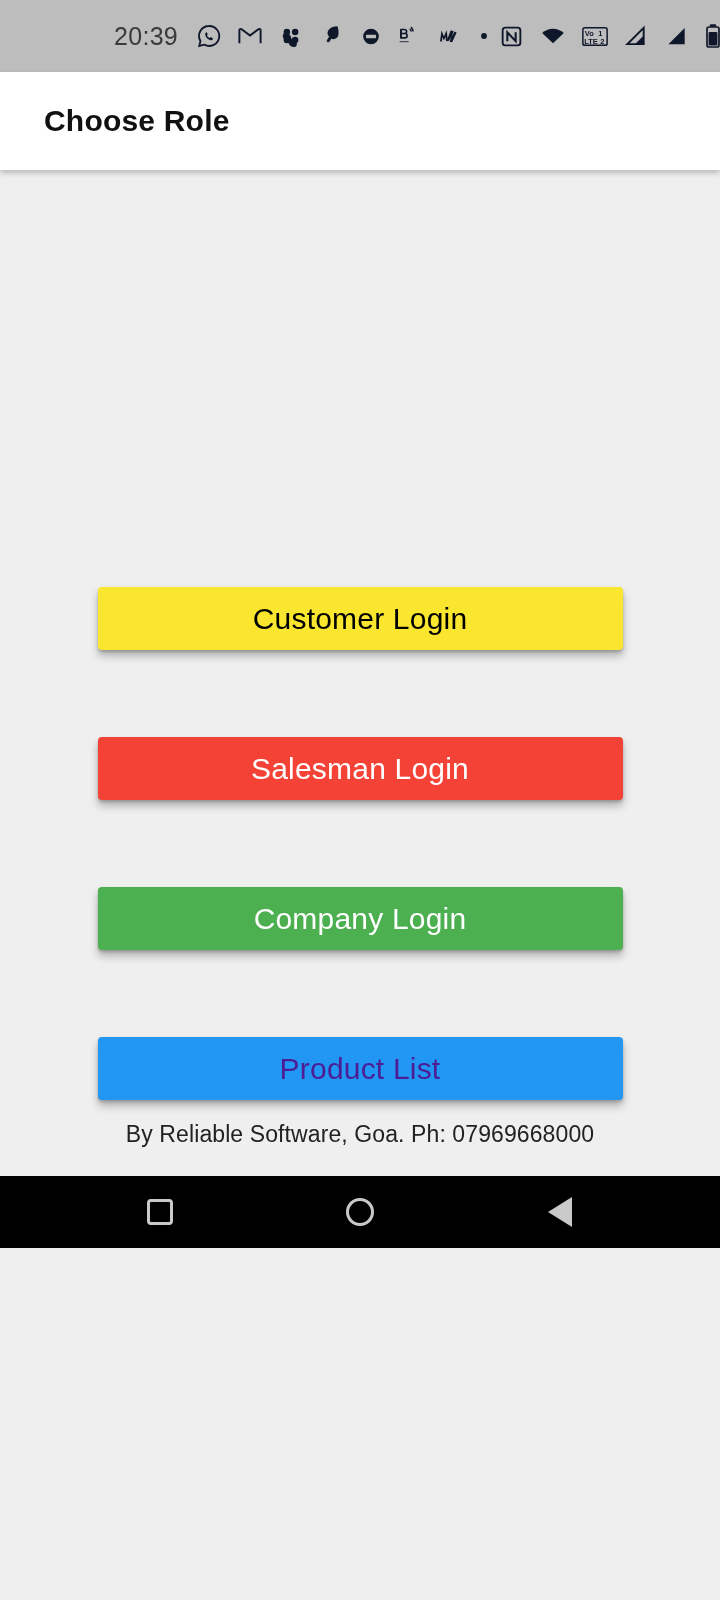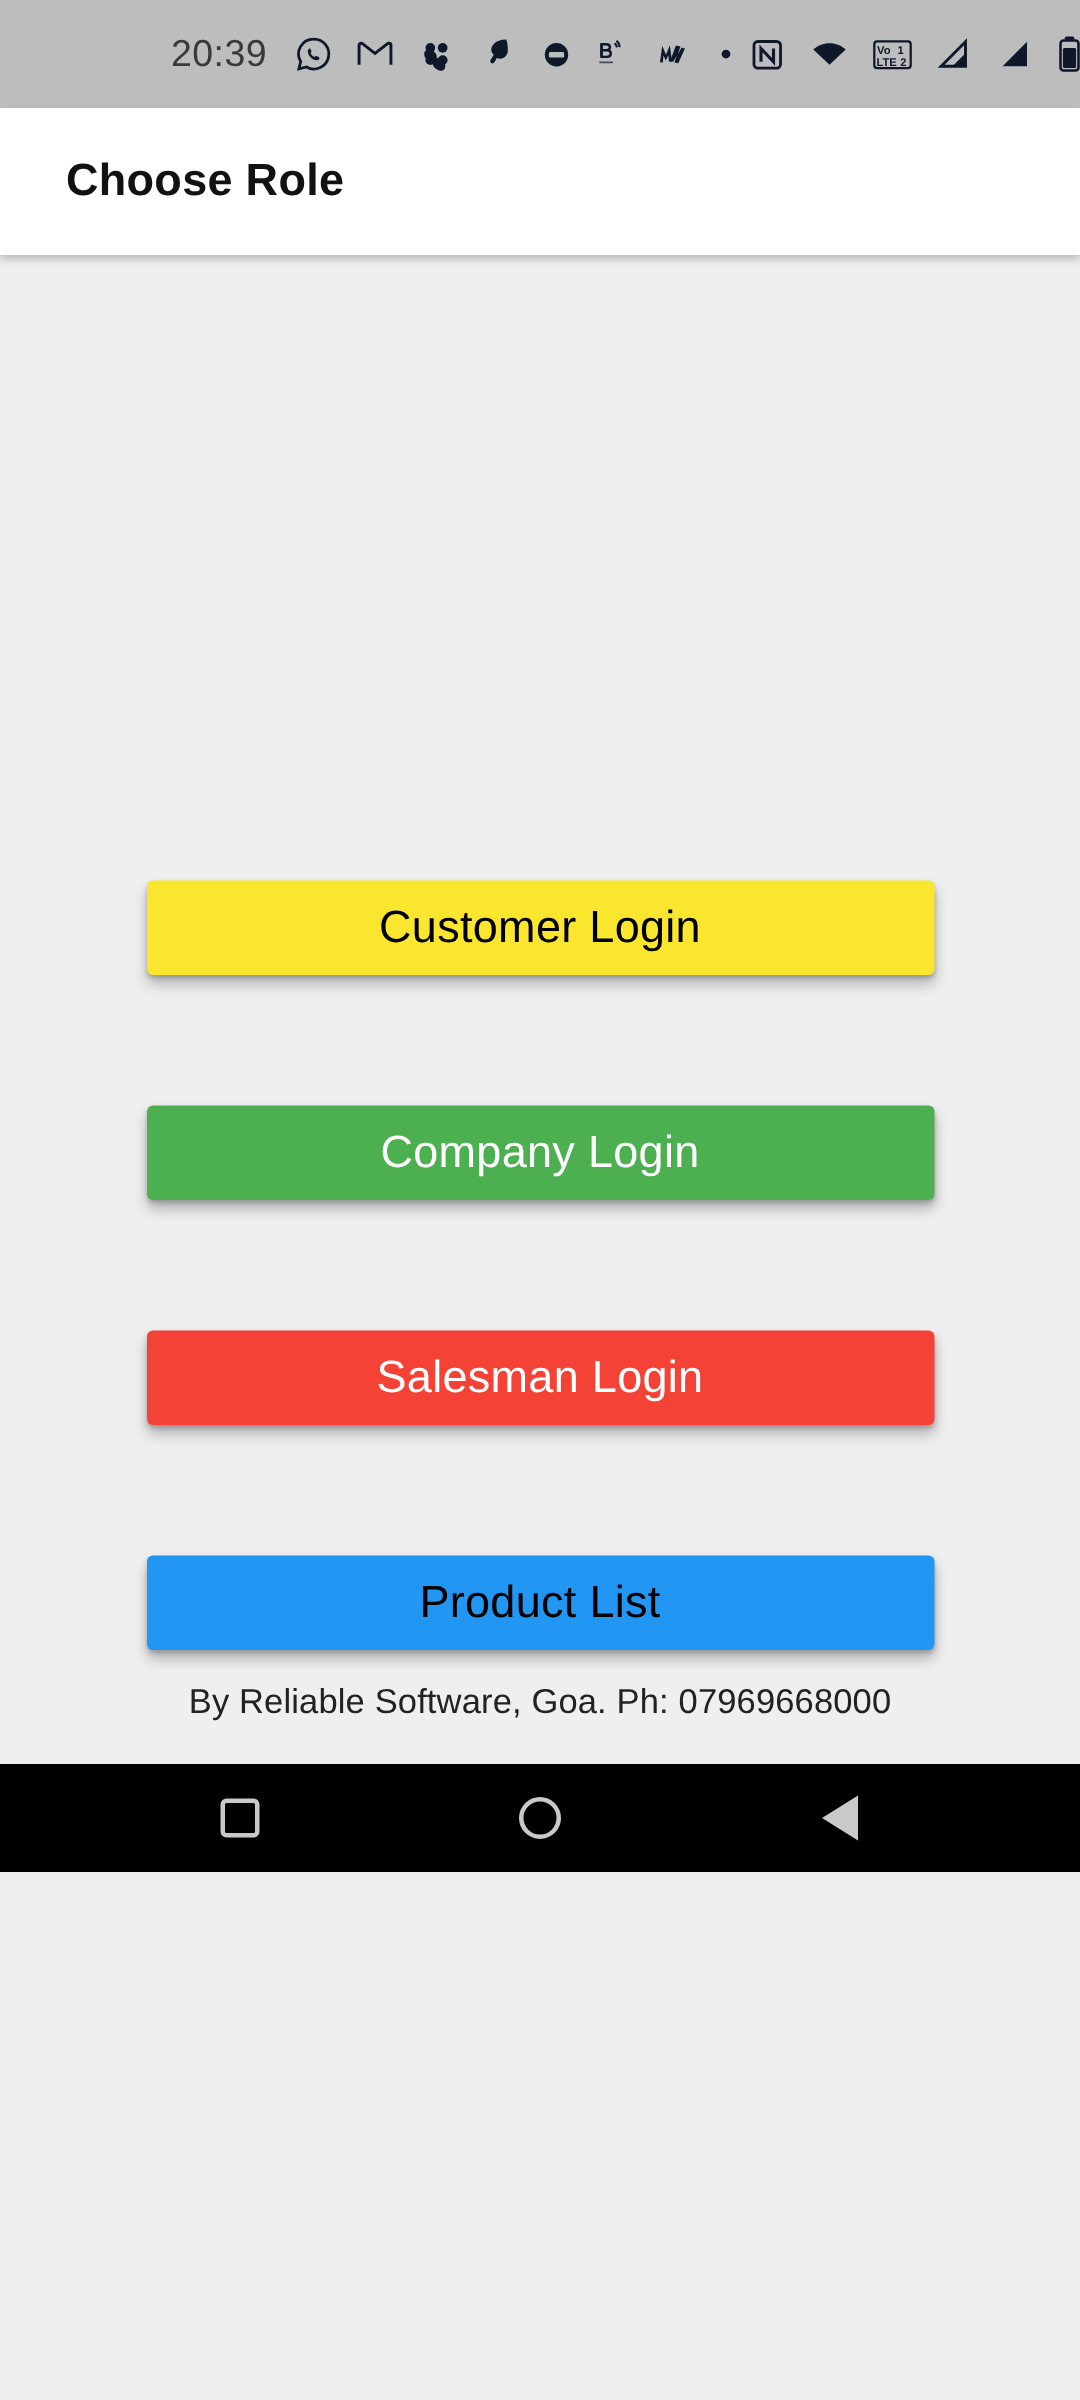--- a/index.html
+++ b/index.html
@@ -290,25 +290,25 @@
 
   <div class="app-bar">
     <span class="app-bar-title">Choose Role</span>
   </div>
 
   <div class="content">
 
     <div class="button-stack">
       <button class="role-button" style="background:#FAE62E;color:#000000;">Customer Login</button>
 
+      <button class="role-button" style="background:#F44336;color:#FFFFFF;">Salesman Login</button>
+
       <button class="role-button" style="background:#4CAF50;color:#FFFFFF;">Company Login</button>
 
-      <button class="role-button" style="background:#F44336;color:#FFFFFF;">Salesman Login</button>
-
-      <button class="role-button" style="background:#2196F3;color:#000000;">Product List</button>
+      <button class="role-button" style="background:#2196F3;color:#4c1d95;">Product List</button>
     </div>
 
     <div class="footer">By Reliable Software, Goa. Ph: 07969668000</div>
   </div>
 
   <div class="nav-bar">
     <div class="nav-btn">
       <span class="nav-square"></span>
     </div>
     <div class="nav-btn">

